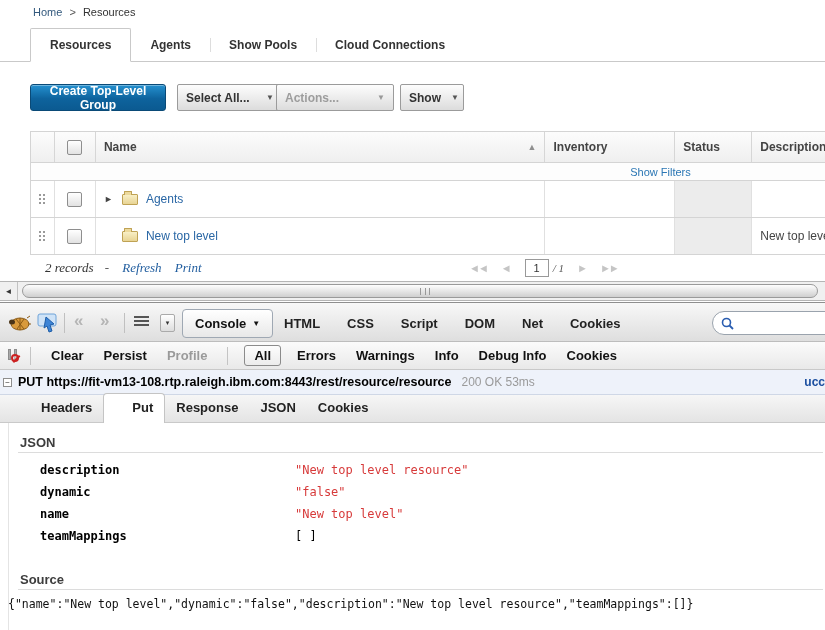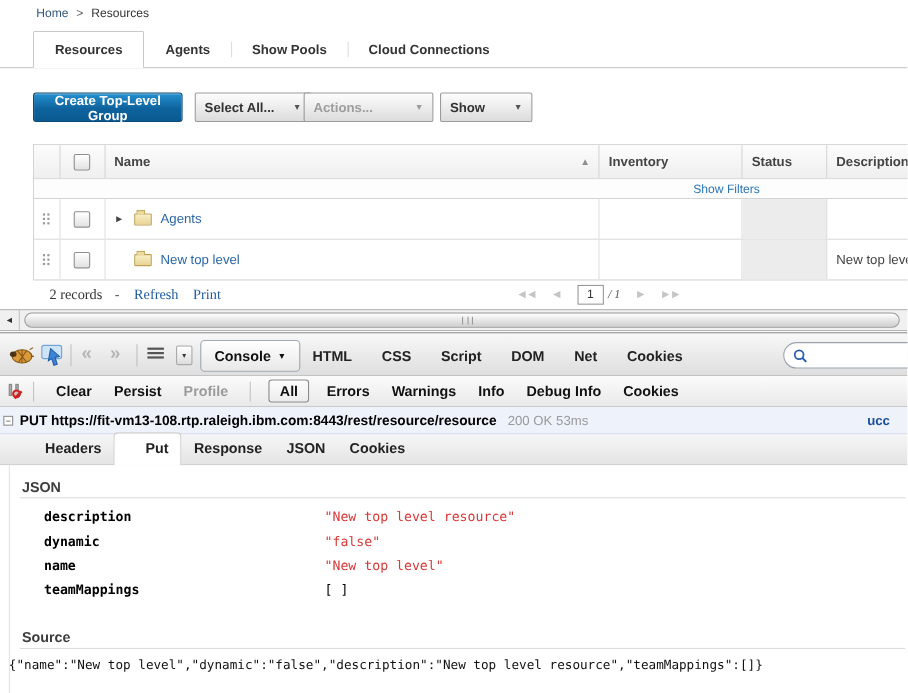--- a/index.html
+++ b/index.html
@@ -64,21 +64,21 @@
   .tri-space { width:14px; flex:0 0 14px; }
   .folder { position:relative; width:16px; height:11px; margin:0 8px 0 4px; flex:0 0 16px;
             background:linear-gradient(#f8efc6,#e8d494); border:1px solid #bfa254; border-radius:1px; }
   .folder::before { content:""; position:absolute; top:-4px; left:1px; width:6px; height:3px;
             background:#ecd99c; border:1px solid #bfa254; border-bottom:none; border-radius:1px 1px 0 0; }
   .rowlink { color:#2a67a5; text-decoration:none; cursor:pointer; }
   .desc-text { color:#444; }
 
   
   .tfooter { position:absolute; top:260px; left:45px; font-family:"Liberation Serif",serif;
-             font-size:13px; color:#333;text-align:right; }
+             font-style:italic; font-size:13px; color:#333;text-align:right; }
   .tfooter a { color:#1f5c9e; text-decoration:none; cursor:pointer; margin-left:10px; }
   .tfooter .dash { margin-left:8px; color:#555; }
   .pager { position:absolute; top:259px; left:462px; display:flex; align-items:center;
            font-size:11px; color:#c5c5c5; }
   .pg-arrow { letter-spacing:-2px; margin:0 7px; cursor:pointer; font-size:11px; color:#c5c5c5; }
   .pg-input { width:24px; height:18px; border:1px solid #999; text-align:center; font-size:11px;
               color:#333; margin:0 4px 0 8px; }
   .pg-total { font-family:"Liberation Serif",serif; font-style:italic; color:#555; margin-right:6px; }
 
   
@@ -130,21 +130,21 @@
              border-radius:50%; background:rgba(255,255,255,.4); }
   .brk .no::before { content:""; position:absolute; left:-1px; top:2px; width:9px; height:2px;
              background:#cc2222; transform:rotate(-45deg); }
 
   .fb-logrow { position:absolute; top:370px; left:0; width:825px; height:25px; background:#eef2fa;
                border-bottom:1px solid #cfd7e6; display:flex; align-items:center; cursor:pointer; }
   .log-minus { width:9px; height:9px; border:1px solid #8e8e8e; background:#fff; margin:0 6px 0 3px;
                font-size:8px; line-height:7px; text-align:center; color:#333; cursor:pointer; flex:0 0 9px; }
   .log-req { font-size:12.5px; font-weight:bold; color:#000; white-space:nowrap; }
   .log-status { font-size:12px; color:#9a9a9a; margin-left:10px; white-space:nowrap; }
-  .log-ref { position:absolute; right:16px; font-size:12px; font-weight:bold; color:#1c4fa0; cursor:pointer; }
+  .log-ref { position:absolute; right:0; font-size:12px; font-weight:bold; color:#1c4fa0; cursor:pointer; }
 
   .fb-subtabs { position:absolute; top:395px; left:0; width:825px; height:28px;
                 background:linear-gradient(#f6f6f6,#e4e4e4); border-bottom:1px solid #c9c9c9;
                 display:flex; align-items:flex-end; padding-left:30px; font-size:13px; font-weight:bold; color:#222; }
   .fb-subtab { padding:6px 11px 7px; cursor:pointer; }
   .fb-subtab.active { background:#fff; border:1px solid #c4c4c4; border-bottom:none;
                 border-radius:4px 4px 0 0; margin-bottom:-1px; padding-bottom:8px;padding-left:28px; }
 
   .fb-content { position:absolute; top:423px; left:0; width:825px; height:207px; background:#fff; }
   .fb-content::before { content:""; position:absolute; left:8px; top:0; bottom:0; width:1px; background:#e4e4e4; }
@@ -179,21 +179,21 @@
 
   <button class="btn btn-primary">Create Top-Level Group</button>
   <button class="btn btn-drop" style="left:177px;width:106px">
     <span>Select All...</span>
     <span class="caret">▼</span>
   </button>
   <button class="btn btn-drop disabled" style="left:276px;width:118px">
     <span>Actions...</span>
     <span class="caret">▼</span>
   </button>
-  <button class="btn btn-drop" style="left:400px;width:84px">
+  <button class="btn btn-drop" style="left:400px;width:64px">
     <span>Show</span>
     <span class="caret">▼</span>
   </button>
 
   <div class="table">
     <div class="trow thead">
       <div class="cell c-grip"></div>
       <div class="cell c-check">
         <div class="checkbox"></div>
       </div>

